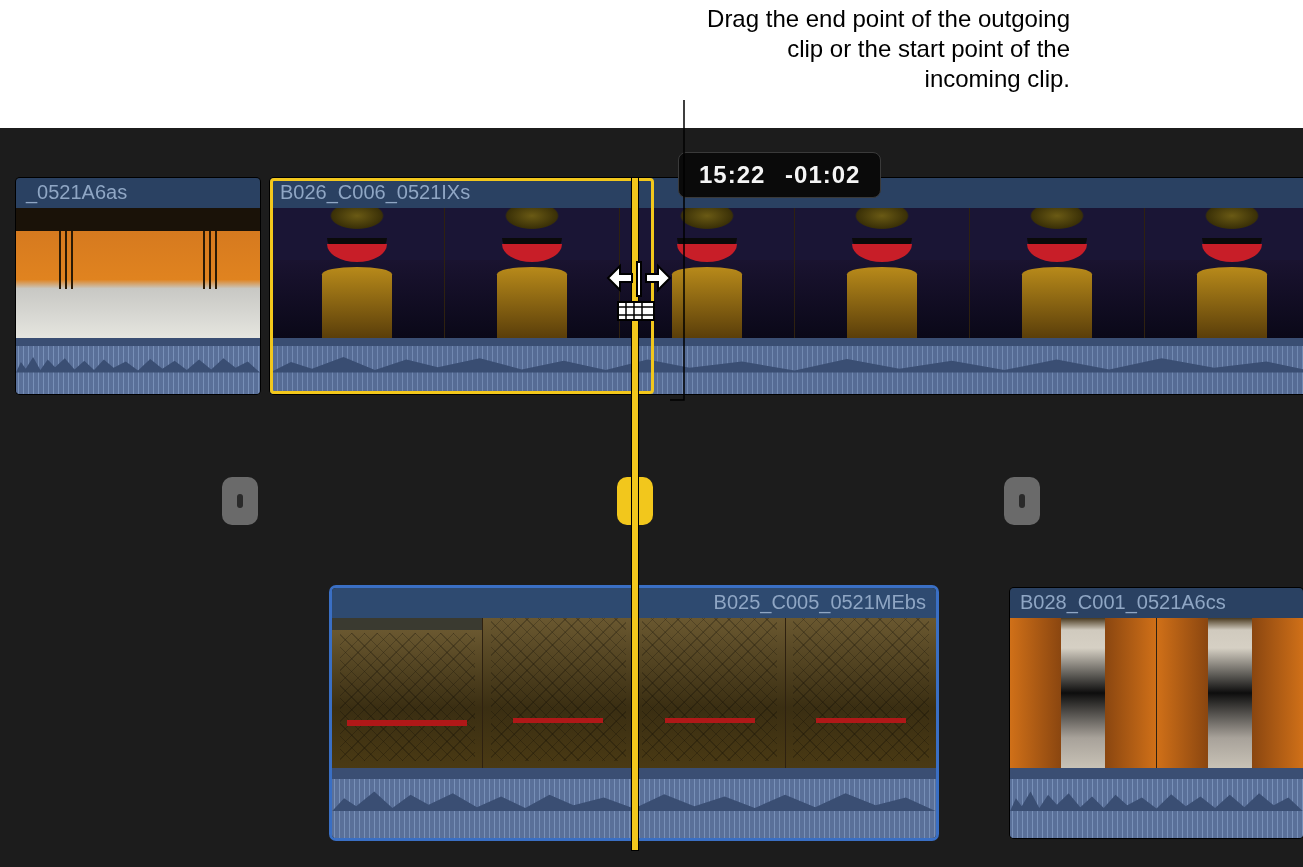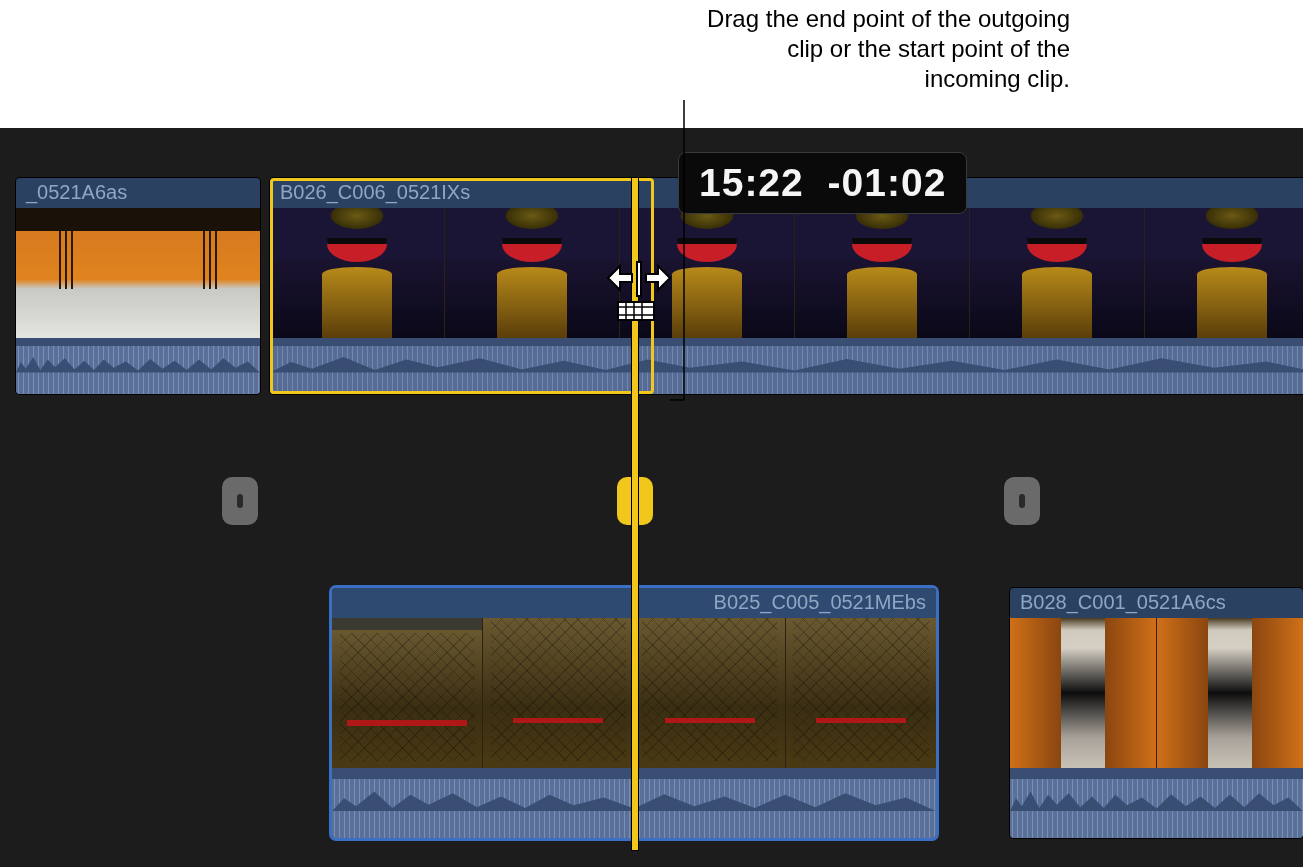--- a/index.html
+++ b/index.html
@@ -240,21 +240,21 @@
     background:#2a2a2a;
     border-radius:3px;
   }
   .marker.active .dot { background:#5a4600; }
   .timecode-chip {
     position:absolute;
     top:24px;
     left:678px;
     background:#0a0a0a;
     color:#f5f5f5;
-    font-size:39px;
+    font-size:24px;
     font-weight:600;
     padding:8px 20px;
     border-radius:8px;
     border:1px solid #3a3a3a;
     z-index:60;
     letter-spacing:1px;
     white-space:nowrap;
   }
   .timecode-chip .neg { margin-left:12px; }
   .trim-cursor {

